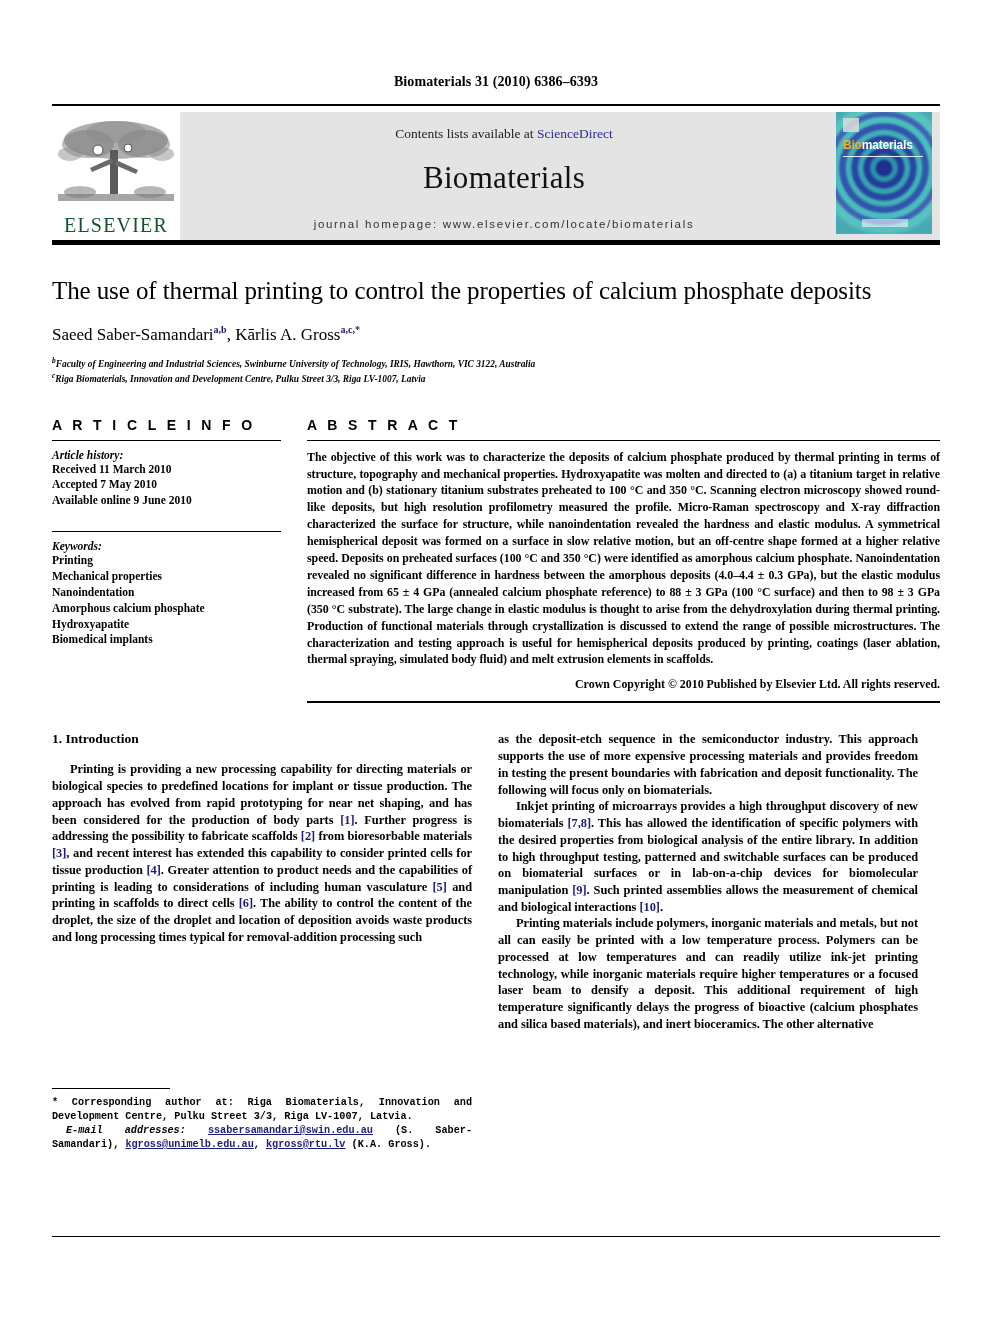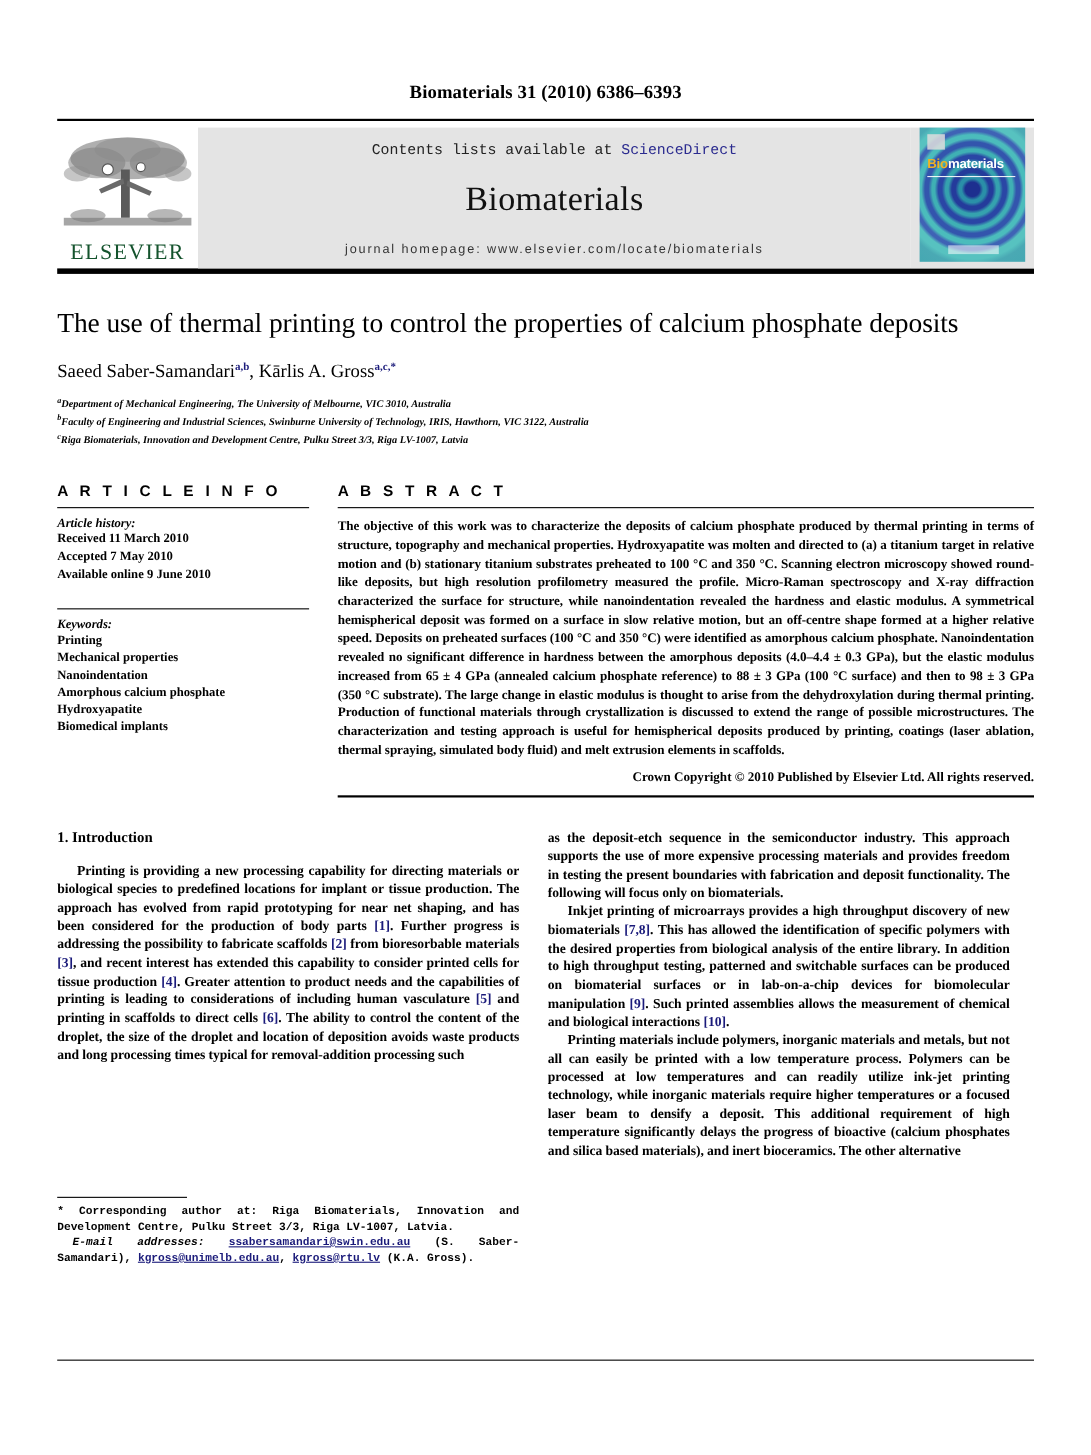--- a/index.html
+++ b/index.html
@@ -18,21 +18,21 @@
   .page {
     position: relative;
     width: 992px;
     height: 1323px;
     padding: 0;
   }
 
   
   .running-head {
     text-align: center;
-    font-size: 17px;
+    font-size: 14px;
     font-weight: bold;
     padding-top: 74px;
     letter-spacing: 0.1px;
   }
 
   
   .masthead-wrap {
     margin: 14px 52px 0 52px;
     border-top: 2px solid #000;
     padding-top: 0;
@@ -64,21 +64,21 @@
   .center-block {
     flex: 1 1 auto;
     background: #e4e4e4;
     display: flex;
     flex-direction: column;
     align-items: center;
     justify-content: flex-start;
     padding-top: 14px;
   }
   .contents-line {
-    font-family: Liberation Mono, monospace;
+    font-family: Liberation Serif, serif;
     font-size: 13.5px;
     color: #222;
   }
   .contents-line a {
     color: #2b2b8f;
     text-decoration: none;
   }
   .journal-title {
     font-family: "Liberation Serif", serif;
     font-size: 31px;
@@ -362,21 +362,20 @@
     </div>
   </div>
   <div class="masthead-bottom-rule"></div>
 
   <div class="title-area">
     <h1 class="paper-title">The use of thermal printing to control the properties of calcium phosphate deposits</h1>
     <div class="authors">
       <span>Saeed Saber-Samandari</span><sup>a,b</sup><span>, </span><span>Kārlis A. Gross</span><sup>a,c,*</sup>
     </div>
     <div class="affiliations">
-      <span class="aff-line"><sup>a</sup><span>Department of Mechanical Engineering, The University of Melbourne, VIC 3010, Australia</span></span>
       <span class="aff-line"><sup>b</sup><span>Faculty of Engineering and Industrial Sciences, Swinburne University of Technology, IRIS, Hawthorn, VIC 3122, Australia</span></span>
       <span class="aff-line"><sup>c</sup><span>Riga Biomaterials, Innovation and Development Centre, Pulku Street 3/3, Riga LV-1007, Latvia</span></span>
     </div>
   </div>
 
   <div class="info-abstract">
 
     <div class="col-info">
       <div class="section-kicker">A R T I C L E   I N F O</div>
       <div class="kicker-rule-thin"></div>

